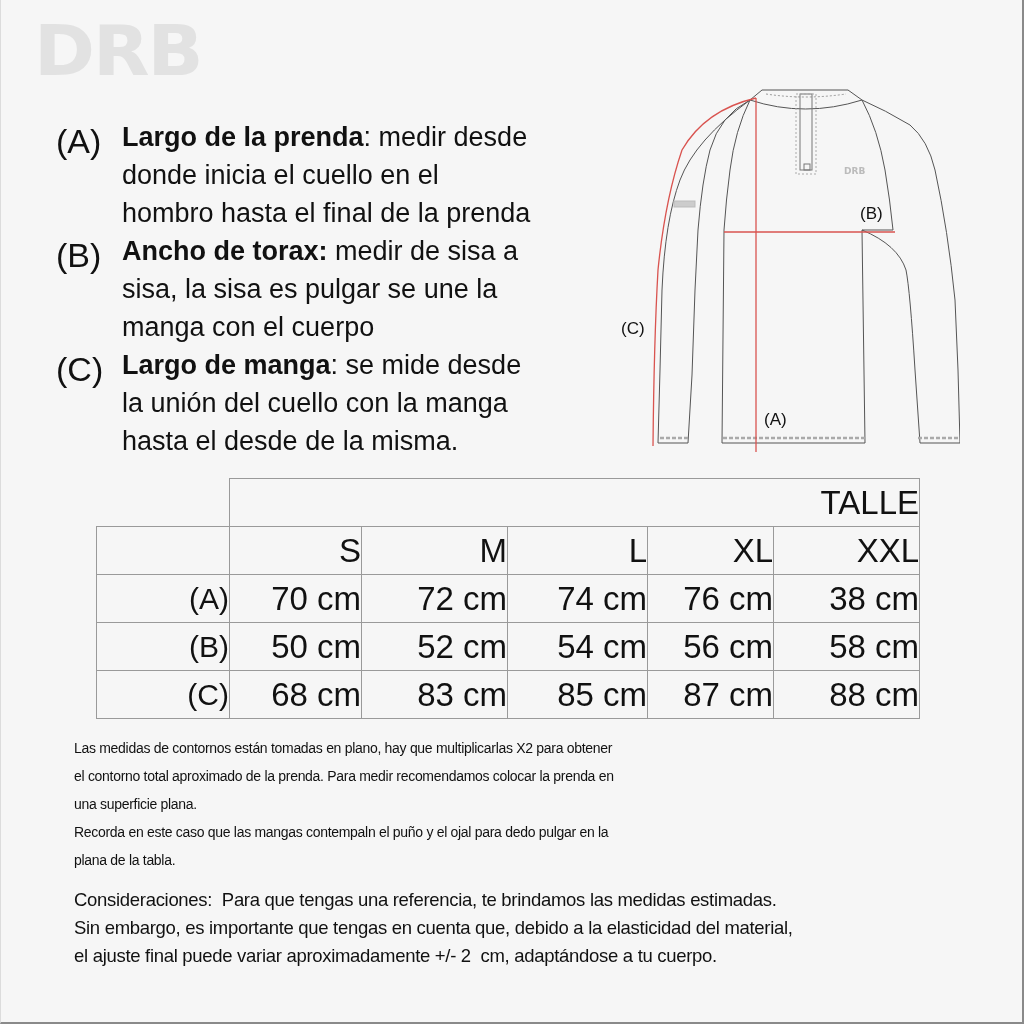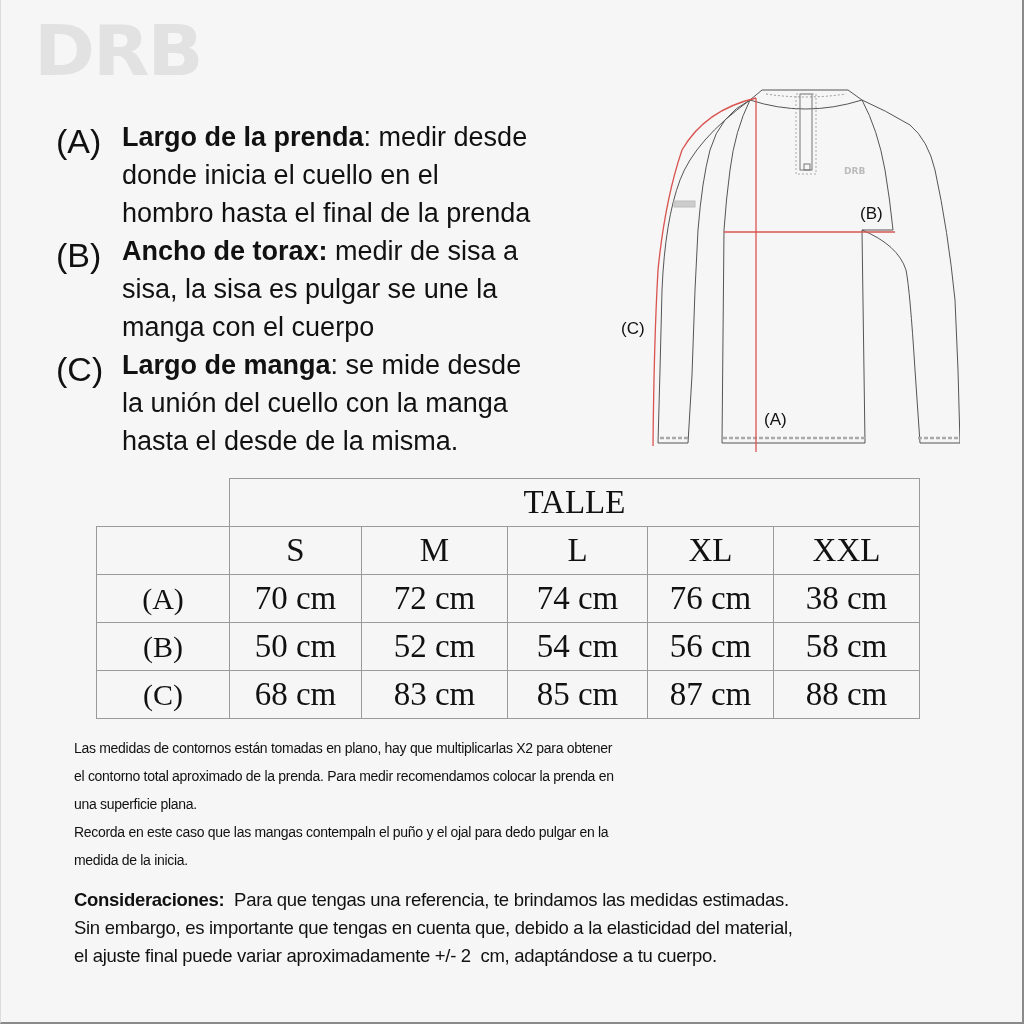--- a/index.html
+++ b/index.html
@@ -36,39 +36,38 @@
     .diagram .label {
       position: absolute; font-size: 17px; color: #111;
     }
 
     .size-table {
       position: absolute; left: 96px; top: 478px;
       border-collapse: collapse;
     }
     .size-table td {
       border: 1px solid #9a9a9a;
-      text-align: center; font-size: 33px; height: 48px; padding: 0;
+      text-align: right; font-size: 33px; height: 48px; padding: 0;
       vertical-align: middle;
-      font-family: Liberation Serif, serif;
     }
     .size-table .blank { border: none; }
     .size-table .title { font-size: 33px; height: 48px; }
     .size-table .rowhead { width: 133px; font-size: 30px; }
 
     .notes {
       position: absolute; left: 74px; top: 734px; width: 920px;
       font-size: 14px; line-height: 28px; letter-spacing: -0.3px;
     }
     .notes p { white-space: nowrap; }
     .consider {
       position: absolute; left: 74px; top: 886px; width: 920px;
       font-size: 18.5px; line-height: 28px; letter-spacing: -0.3px;
     }
     .consider p { white-space: nowrap; }
-    .consider .kw { font-weight: bold; }
+    .consider .kw { font-weight: normal; }
   </style>
 </head>
 <body>
 
 <div class="page-frame"></div>
 
 <div class="logo">DRB</div>
 
 <div class="defs">
   <div class="def" style="margin-bottom:0;">
@@ -172,20 +171,20 @@
     <td>88 cm</td>
   </tr>
 </tbody>
   </table>
 
 <div class="notes">
   <p>Las medidas de contornos  están tomadas en plano, hay que multiplicarlas X2 para obtener</p>
   <p>el contorno total aproximado de la prenda. Para medir recomendamos colocar la prenda en</p>
   <p>una superficie plana.</p>
   <p>Recorda en este caso que las mangas contempaln el puño y el ojal para dedo pulgar en la</p>
-  <p>medida de la inicia.</p>
+  <p>plana de la tabla.</p>
 </div>
 
 <div class="consider">
   <p><span class="kw">Consideraciones:</span><span style="white-space:pre;">  Para que tengas una referencia, te brindamos las medidas estimadas.</span></p>
   <p>Sin embargo, es importante que tengas en cuenta que, debido a la elasticidad del material,</p>
   <p style="white-space:pre;">el ajuste final puede variar aproximadamente +/- 2  cm, adaptándose a tu cuerpo.</p>
 </div>
 
 </body></html>

